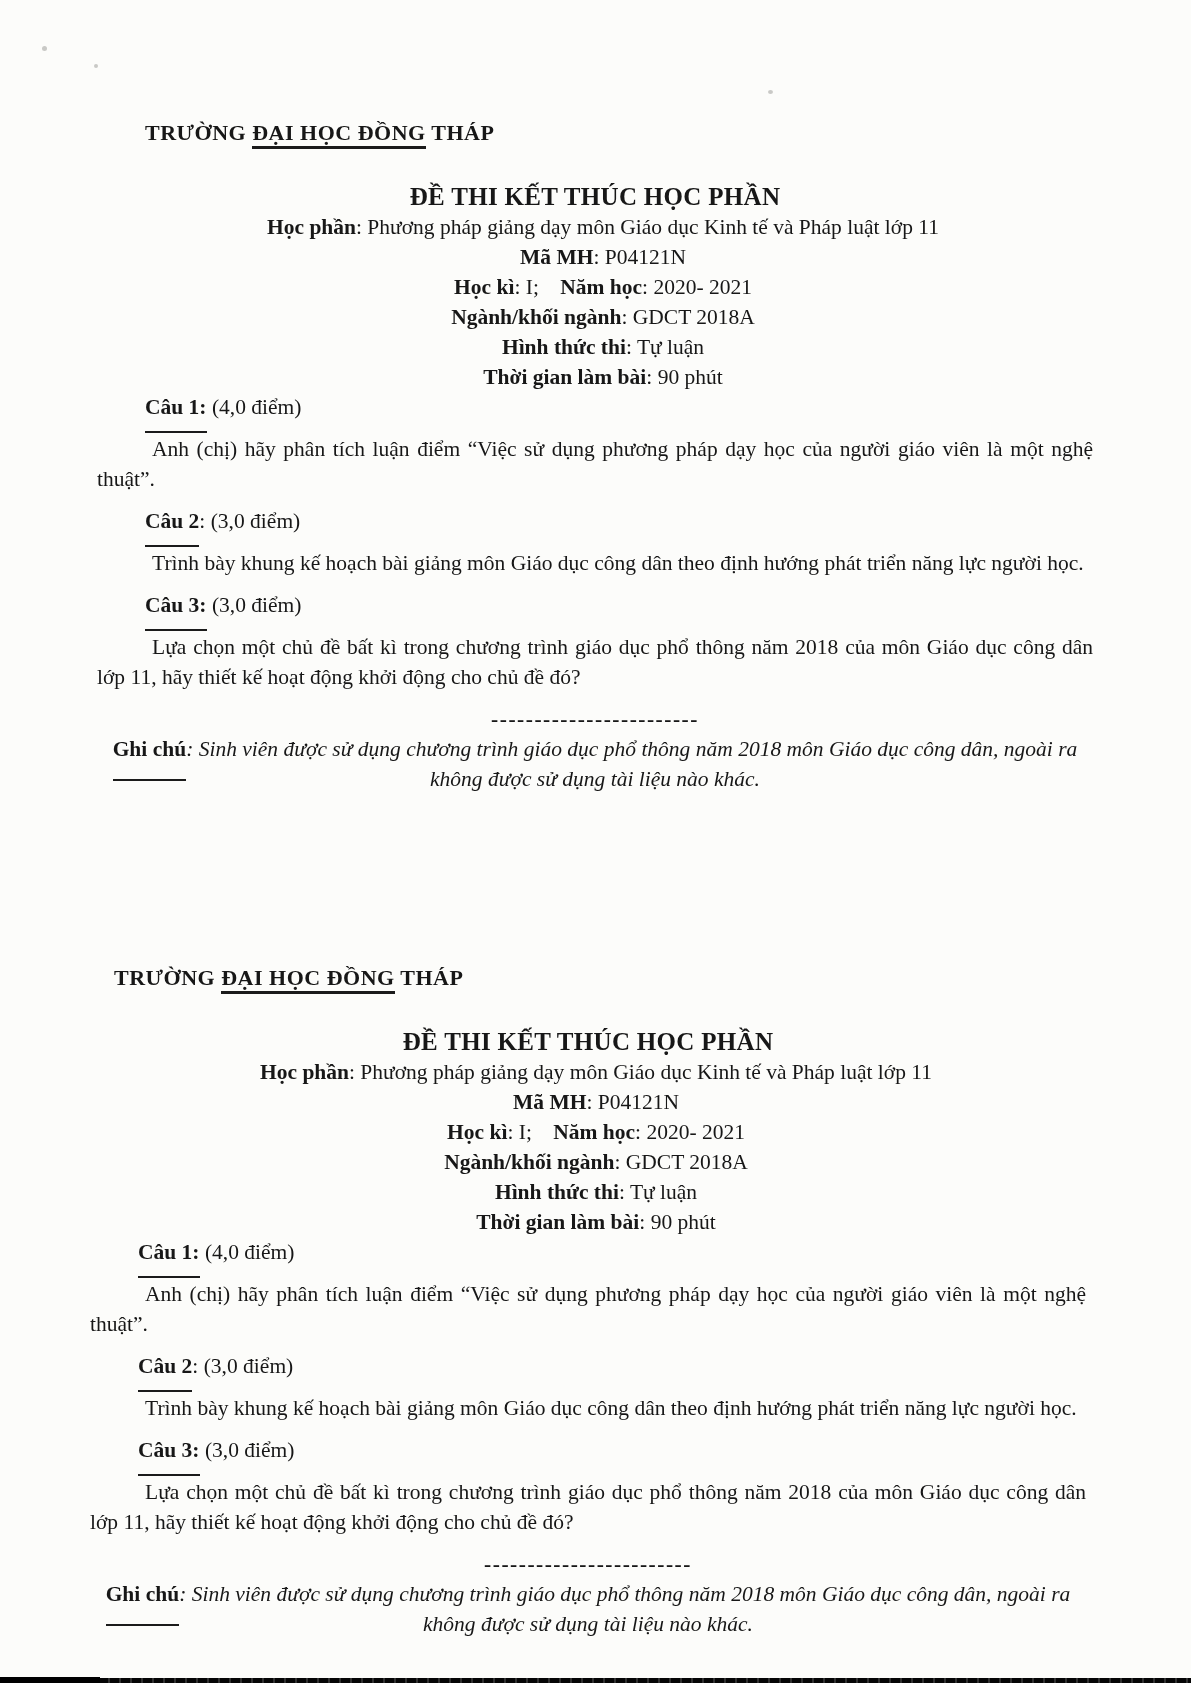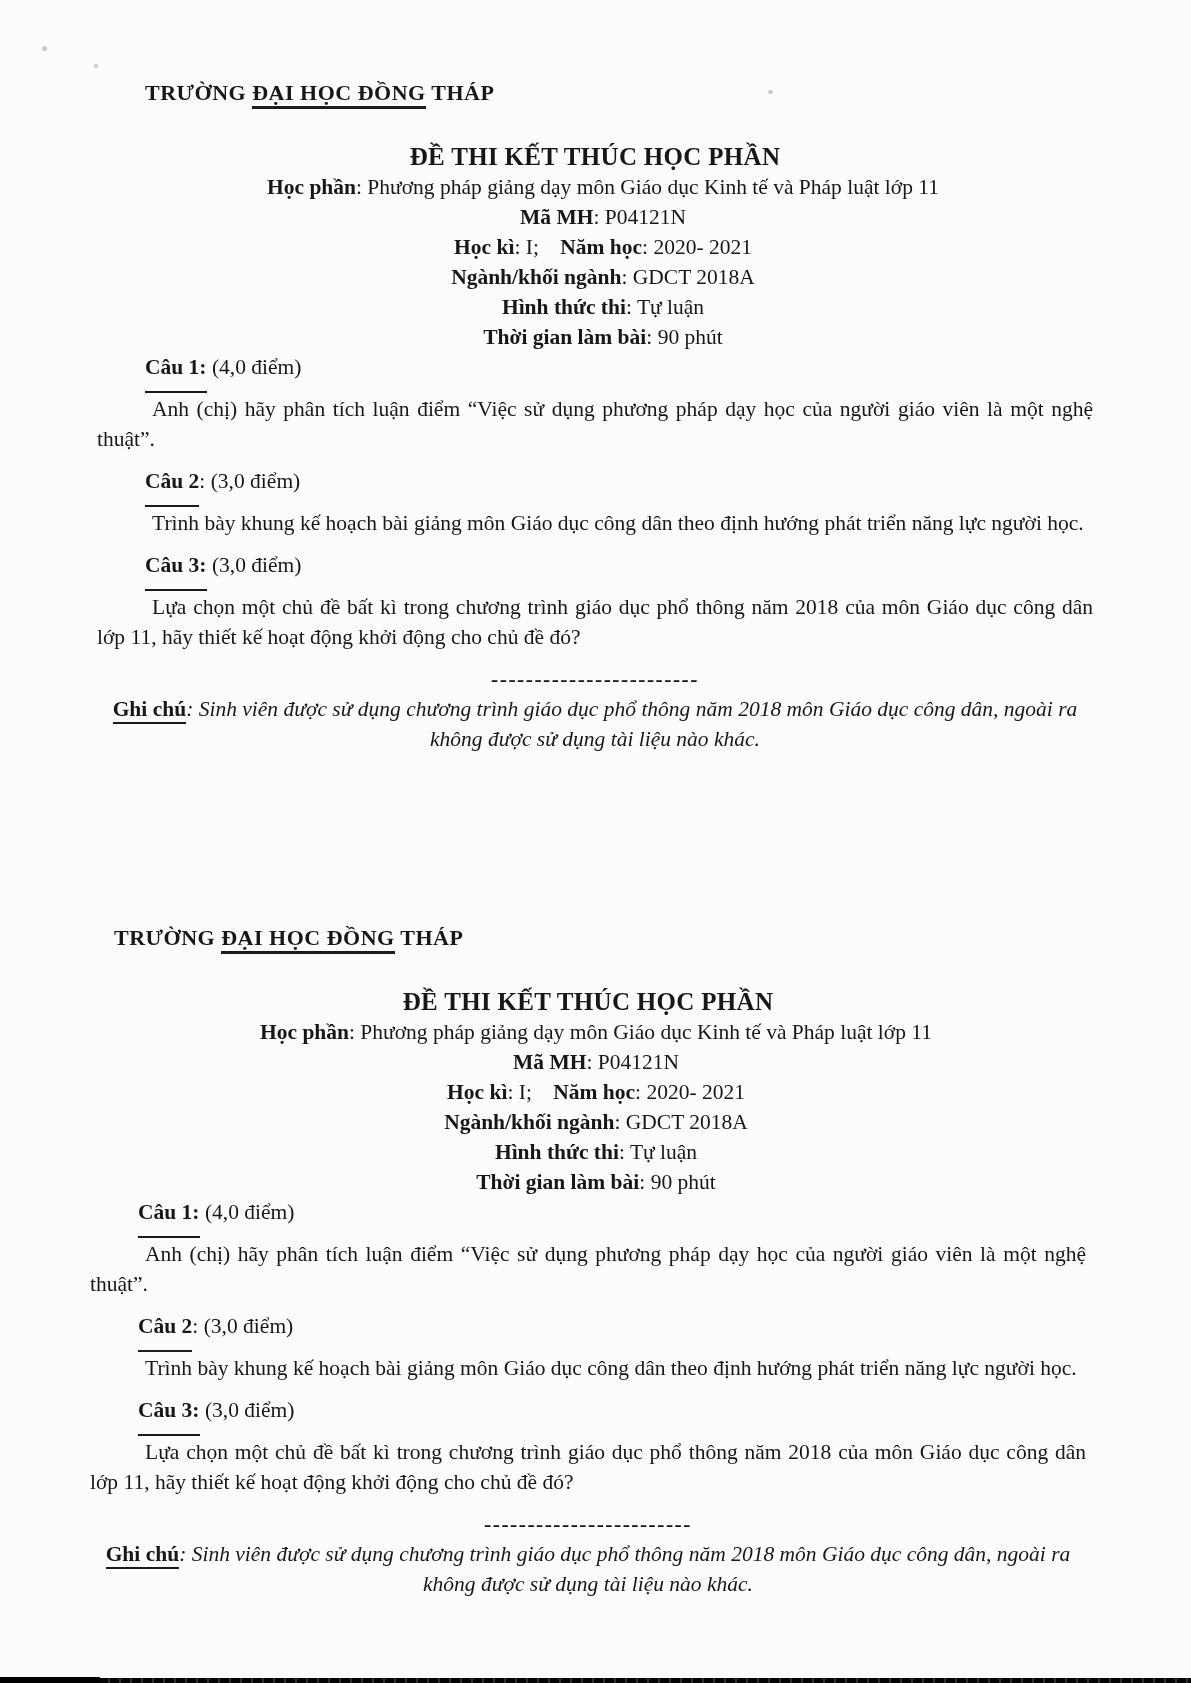--- a/index.html
+++ b/index.html
@@ -19,20 +19,21 @@
   }
   .copy-1 { top: 78px; left: 85px; }
   .copy-2 { top: 923px; left: 78px; }
 
   .school {
     font-weight: bold;
     font-size: 22px;
     margin-left: 60px;
     letter-spacing: 0.5px;
     white-space: pre;
+    margin-top: 40px;
   }
   .copy-2 .school { margin-left: 36px; }
   .school .u { border-bottom: 3px solid #1b1b1b; padding-bottom: 1px; }
 
   .title-block { text-align: center; margin-top: 34px; }
   .doc-title { font-weight: bold; font-size: 25px; letter-spacing: 0.3px; }
   .meta-line b { font-weight: bold; margin-left: 16px; }
 
   .q-head { margin-left: 60px; }
   .qh { font-weight: bold; border-bottom: 2.5px solid #1b1b1b; padding-bottom: 12px; }
@@ -51,21 +52,21 @@
 
   .note {
     margin: 0;
     text-align: center;
     font-style: italic;
   }
   .note-label {
     font-style: normal;
     font-weight: bold;
     border-bottom: 2.5px solid #1b1b1b;
-    padding-bottom: 1px;
+    padding-bottom: 18px;
   }
 
   .bottom-bar {
     position: absolute;
     left: 0; bottom: 0;
     width: 100%; height: 5px;
     background: repeating-linear-gradient(90deg, #050505 0 9px, #303030 9px 11px);
   }
   .bottom-bar::before {
     content: "";

